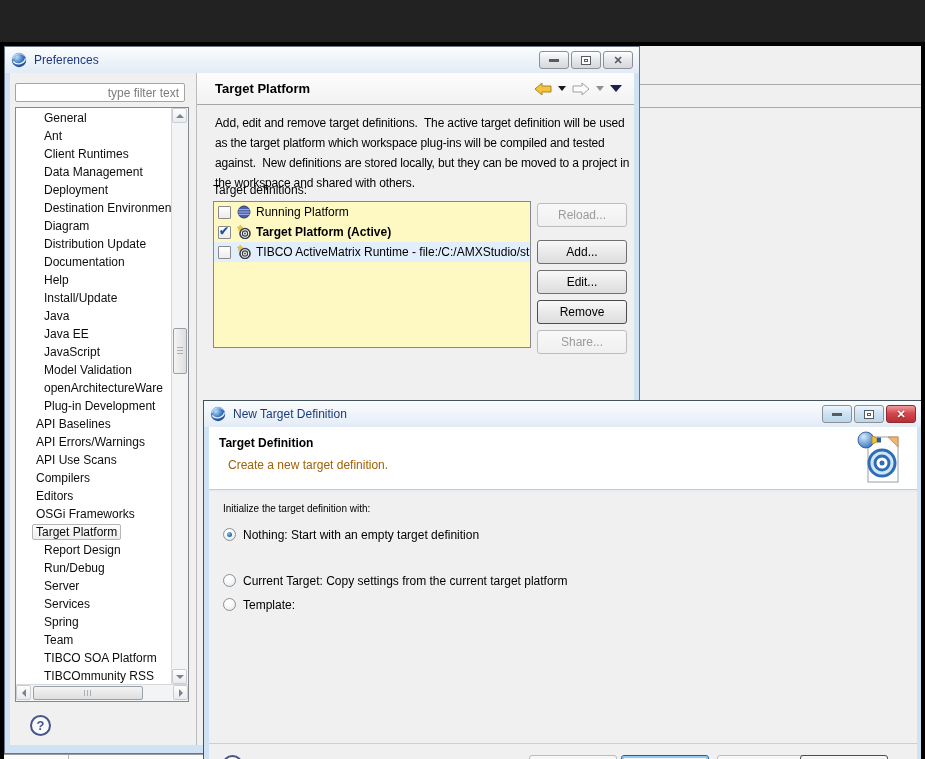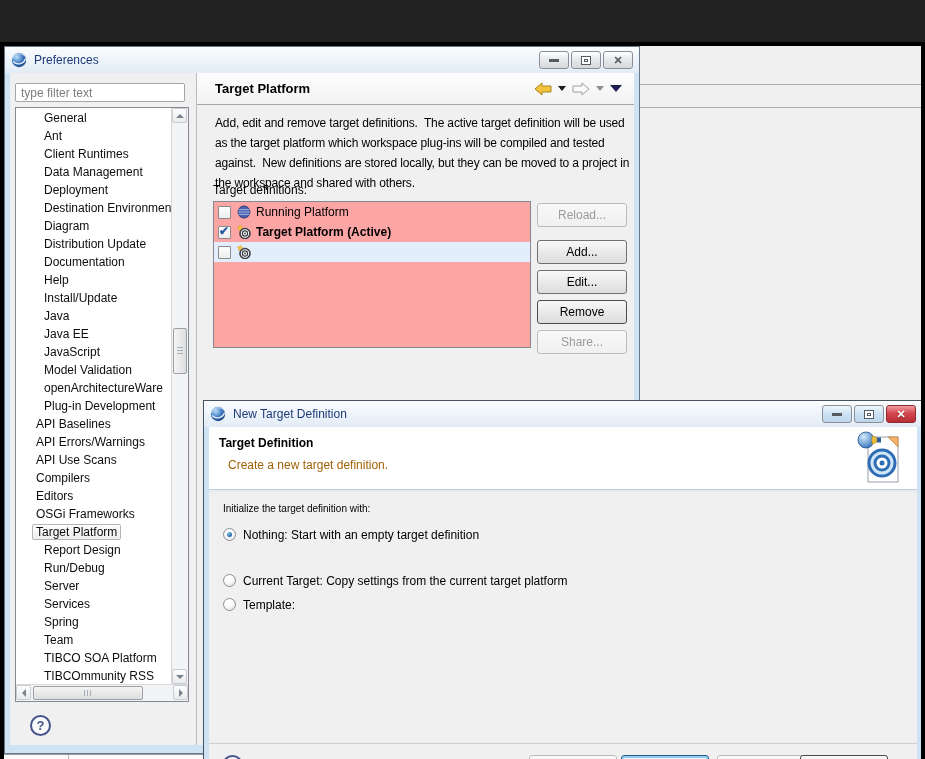--- a/index.html
+++ b/index.html
@@ -32,21 +32,21 @@
   .btn{position:absolute;height:24px;font-size:12px;color:#000;border:1px solid #707070;border-radius:3px;background:linear-gradient(#f8f8f8,#ebebeb 45%,#dddddd);display:flex;align-items:center;justify-content:center;box-sizing:border-box;}
   .btn.disabled{color:#9b9b9b;border-color:#bcbcbc;background:linear-gradient(#f8f8f8,#f0f0f0);}
   .btn.strong{border-color:#4c4c4c;}
   .btn.default-focus{border:1px solid #2b5f8e;box-shadow:inset 0 0 0 2px #8ecdf2;padding-left:17px;}
 
   .help-btn{position:absolute;width:21px;height:21px;border-radius:50%;border:2px solid #47548c;color:#47548c;font-weight:bold;font-size:13px;text-align:center;line-height:17px;background:#f8fafc;box-sizing:border-box;}
 
   
   #pref-window{left:0;top:0;width:634px;height:706px;border-color:#6a7886;}
   .pref-content{position:absolute;left:5px;right:5px;top:26px;bottom:8px;background:#f0f0f0;overflow:hidden;}
-  .filter-input{position:absolute;left:5px;top:10px;width:170px;height:19px;border:1px solid #a5a5a5;border-radius:2px;font:12px "Liberation Sans",sans-serif;padding:1px 5px;color:#222;box-sizing:border-box;background:#fff;}
+  .filter-input{position:absolute;left:5px;top:10px;width:170px;height:19px;border:1px solid #a5a5a5;border-radius:2px;font:12px "Liberation Sans",sans-serif;padding:1px 5px;color:#222;box-sizing:border-box;background:#fff;text-align:right;}
   .filter-input::placeholder{color:#7d7d7d;}
 
   .tree-panel{position:absolute;left:5px;top:34px;width:174px;height:595px;background:#fff;border:1px solid #85898f;box-sizing:border-box;overflow:hidden;}
   .tree-items{position:absolute;left:0;top:1px;right:17px;overflow:hidden;}
   .tree-item{height:18px;line-height:18px;font-size:12px;color:#0d0d0d;padding-left:28px;white-space:nowrap;overflow:hidden;cursor:default;}
   .tree-item.lvl2{padding-left:20px;}
   .tree-item .selbox{border:1px solid #b5b5b5;background:linear-gradient(#fdfdfd,#ededed);border-radius:2px;padding:0 3px;margin-left:-4px;}
 
   .vscroll{position:absolute;top:0;right:0;width:17px;height:576px;background:#f3f4f6;border-left:1px solid #d8d8d8;box-sizing:border-box;}
   .hscroll{position:absolute;left:0;right:0;bottom:0;height:17px;background:#f3f4f6;border-top:1px solid #d8d8d8;box-sizing:border-box;}
@@ -71,21 +71,21 @@
   .page-header{position:absolute;left:0;right:0;top:0;height:32px;background:linear-gradient(#fdfdfd,#f2f2f2);border-bottom:1px solid #a6a6a6;display:flex;align-items:center;padding:0 12px 0 18px;box-sizing:border-box;}
   .page-title{font-size:13px;font-weight:bold;color:#000;}
   .nav-arrows{margin-left:auto;display:flex;align-items:center;gap:6px;}
   .nav-btn{display:flex;align-items:center;}
   .tri{width:0;height:0;border-left:4px solid transparent;border-right:4px solid transparent;border-top:5px solid #1a1a1a;display:inline-block;}
   .tri-gray{border-top-color:#8f8f8f;}
   .tri-big{border-left:6px solid transparent;border-right:6px solid transparent;border-top:7px solid #1d1d50;}
 
   .page-desc{position:absolute;left:18px;top:40px;width:416px;font-size:12px;line-height:20px;color:#000;letter-spacing:-0.15px;white-space:pre-wrap;}
   .list-label{position:absolute;left:16px;top:110px;font-size:12px;color:#000;}
-  .targets-list{position:absolute;left:16px;top:128px;width:318px;height:147px;background:#fca5a5;border:1px solid #85898f;box-sizing:border-box;overflow:hidden;}
+  .targets-list{position:absolute;left:16px;top:128px;width:318px;height:147px;background:#fef9c3;border:1px solid #85898f;box-sizing:border-box;overflow:hidden;}
   .target-row{height:20px;display:flex;align-items:center;padding-left:4px;font-size:12px;white-space:nowrap;overflow:hidden;}
   .target-row.bold{font-weight:bold;}
   .target-row.selected{background:#e2eefb;}
   .checkbox{width:13px;height:13px;border:1px solid #8b8b8b;background:linear-gradient(#fefefe,#ececec);border-radius:1px;margin-right:6px;position:relative;flex:none;box-sizing:border-box;}
   .checkbox .check{position:absolute;left:0px;top:-3px;font-size:12px;color:#2456a0;font-weight:bold;}
   .t-icon{width:14px;height:14px;margin-right:5px;flex:none;}
   .act{left:340px;width:90px;}
   .act-reload{top:130px;} .act-add{top:167px;} .act-edit{top:197px;} .act-remove{top:227px;} .act-share{top:257px;}
 
   
@@ -256,20 +256,21 @@
               <span>Target Platform (Active)</span>
             </div>
             <div class="target-row selected">
               <span class="checkbox"></span>
               <svg class="t-icon" viewBox="0 0 14 14">
                 <path d="M3.2 0.2 l0.9 1.7 1.9 0.4 -1.4 1.3 0.3 1.9 -1.7 -0.9 -1.7 0.9 0.3 -1.9 L0.3 2.3 l1.9 -0.4 z" fill="#f4c63f" stroke="#caa21f" stroke-width="0.5"></path>
                 <circle cx="8" cy="8.5" r="5" fill="#fff" stroke="#3a3f46" stroke-width="1.6"></circle>
                 <circle cx="8" cy="8.5" r="2.6" fill="none" stroke="#3a3f46" stroke-width="1.2"></circle>
                 <circle cx="8" cy="8.5" r="0.9" fill="#3a3f46"></circle>
               </svg>
+              <span>TIBCO ActiveMatrix Runtime - file:/C:/AMXStudio/st</span>
             </div>
           </div>
 
           <div class="btn act act-reload disabled">Reload...</div>
           <div class="btn act act-add">Add...</div>
           <div class="btn act act-edit">Edit...</div>
           <div class="btn act act-remove strong">Remove</div>
           <div class="btn act act-share disabled">Share...</div>
         </div>
       </div>

